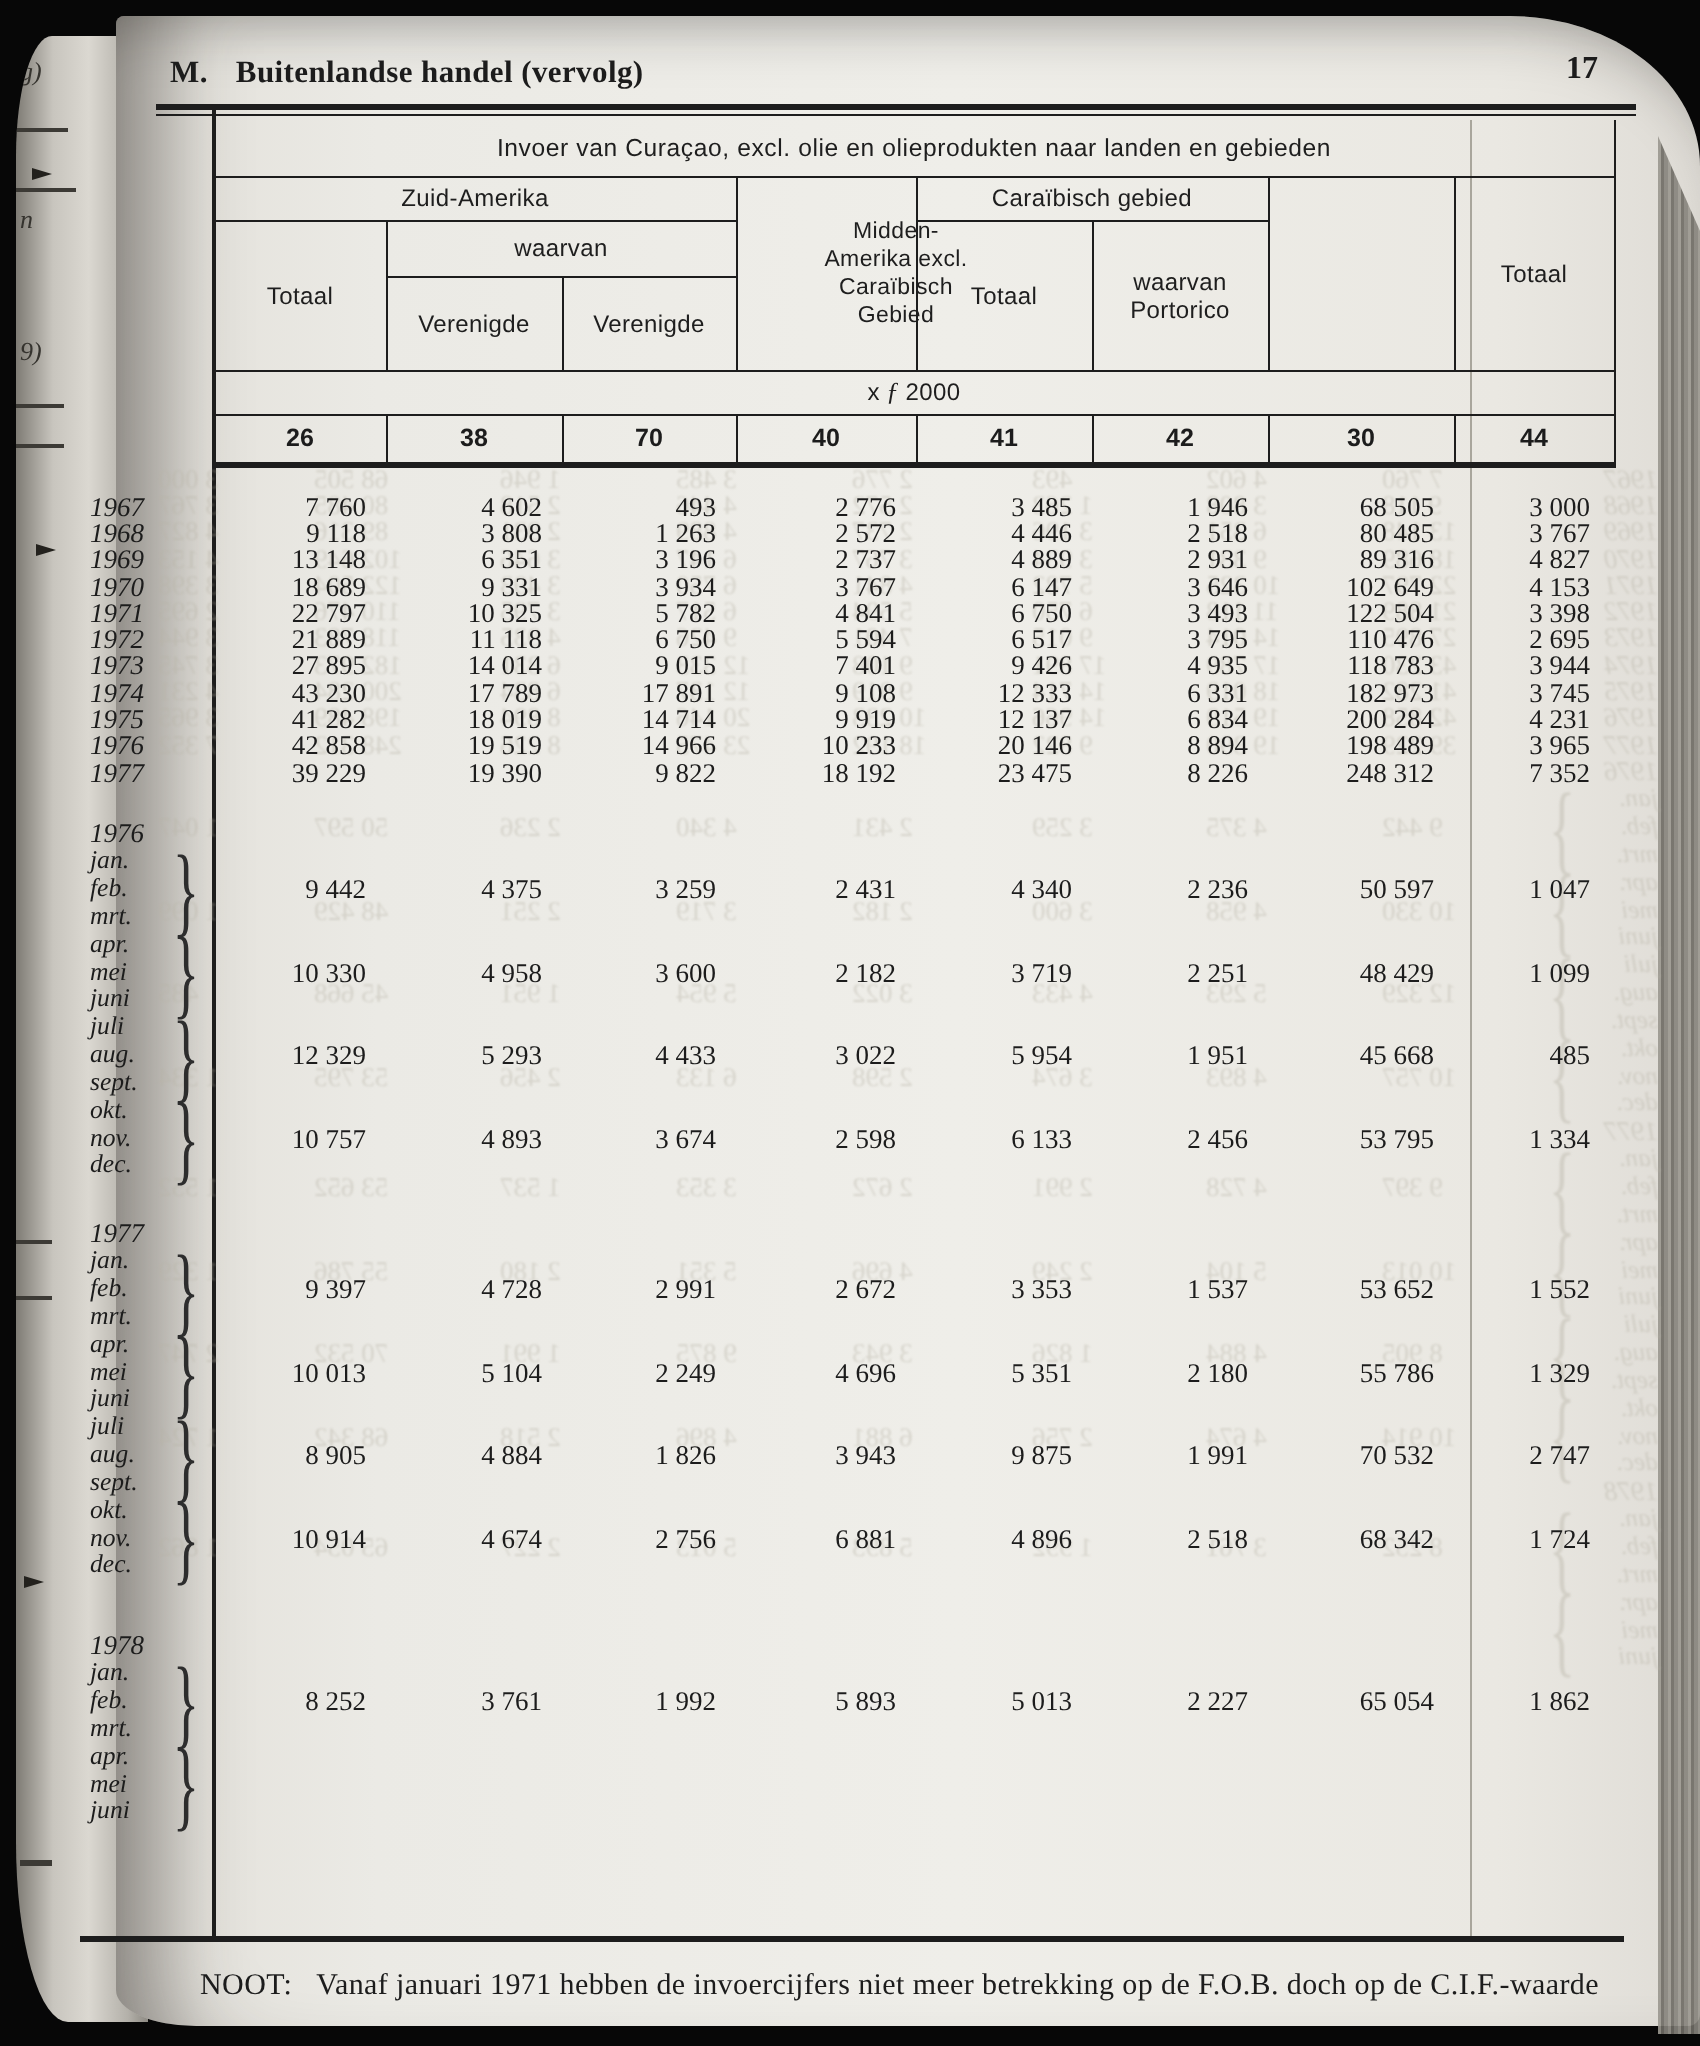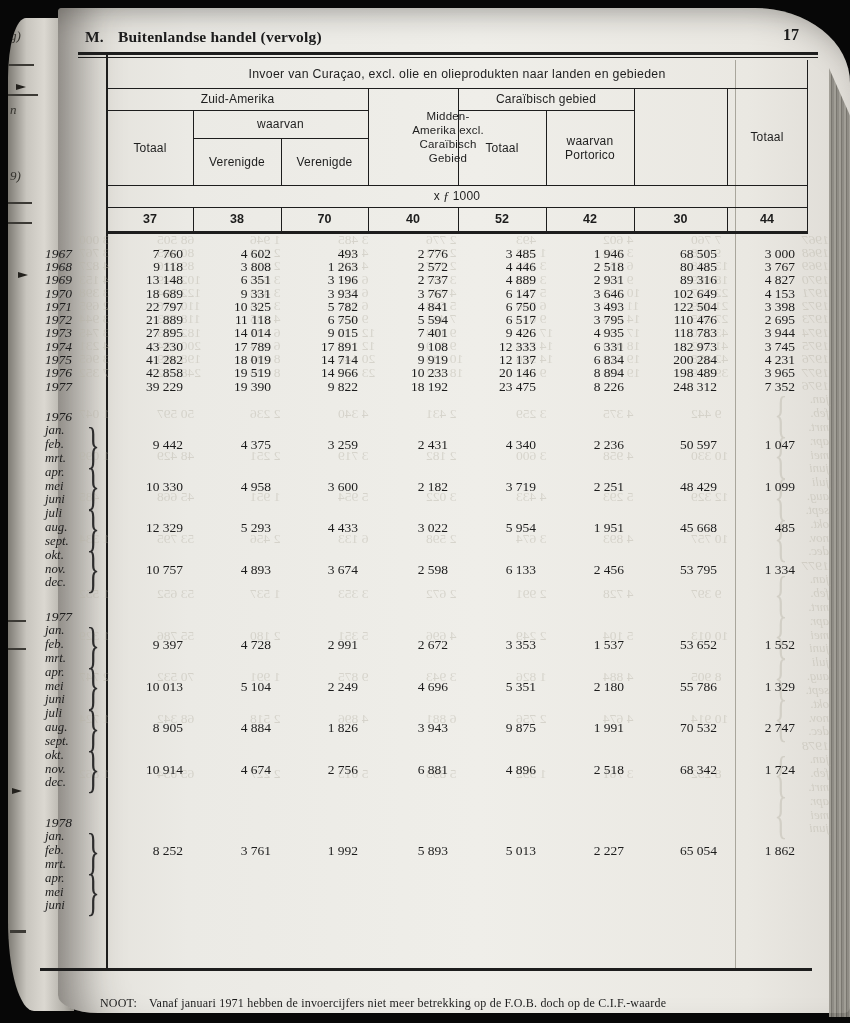--- a/index.html
+++ b/index.html
@@ -58,21 +58,21 @@
   #sec-1976{margin-top:17px;}
   #sec-1977{margin-top:20px;}
   #sec-1978{margin-top:26px;}
 
   
   .ghost{position:absolute;left:33px;top:233px;width:782px;height:735px;
       transform:translateX(26px) scaleX(-1);opacity:.42;filter:blur(.5px);pointer-events:none;}
   .ghost, .ghost *{color:#b7b3a6 !important;}
 
   
-  #footnote{position:absolute;left:100px;top:985px;font-size:12px;letter-spacing:.2px;white-space:nowrap;margin-top:11px;}
+  #footnote{position:absolute;left:100px;top:985px;font-size:15px;letter-spacing:.2px;white-space:nowrap;}
   #footnote .lbl{margin-right:12px;}
 </style>
 </head>
 <body>
 
 <div id="canvas">
 
   <div id="facing-strip">
     <span class="edge-mark" style="top:10px;">g)</span>
     <div class="edge-rule" style="top:46px;width:26px;"></div>
@@ -136,28 +136,28 @@
   <div class="hd" style="left:281px;top:138px;width:87px;height:47px;">Verenigde</div>
   <div class="hd" style="left:368px;top:88px;width:90px;height:97px;font-size:11.5px;margin-left:35px;">Midden-
 Amerika excl.
 Caraïbisch
 Gebied</div>
   <div class="hd" style="left:458px;top:110px;width:88px;height:75px;">Totaal</div>
   <div class="hd" style="left:546px;top:110px;width:88px;height:75px;">waarvan
 Portorico</div>
   <div class="hd" style="left:727px;top:88px;width:80px;height:97px;">Totaal</div>
 
-  <div class="hd" id="unit-band" style="left:107px;top:185px;width:700px;height:22px;"><span>x</span><i>ƒ</i><span>1000</span></div>
+  <div class="hd" id="unit-band" style="left:107px;top:185px;width:700px;height:22px;"><span>x</span><i>ƒ</i><span>2000</span></div>
 
   <div id="colnum-row">
-    <span>37</span>
+    <span>26</span>
     <span>38</span>
     <span>70</span>
     <span>40</span>
-    <span>52</span>
+    <span>41</span>
     <span>42</span>
     <span>30</span>
     <span>44</span>
   </div>
 
   <div class="ghost" aria-hidden="true">
     <div>
         <div class="yrow">
           <span class="ylabel">1967</span>
           <div class="vgrid">

